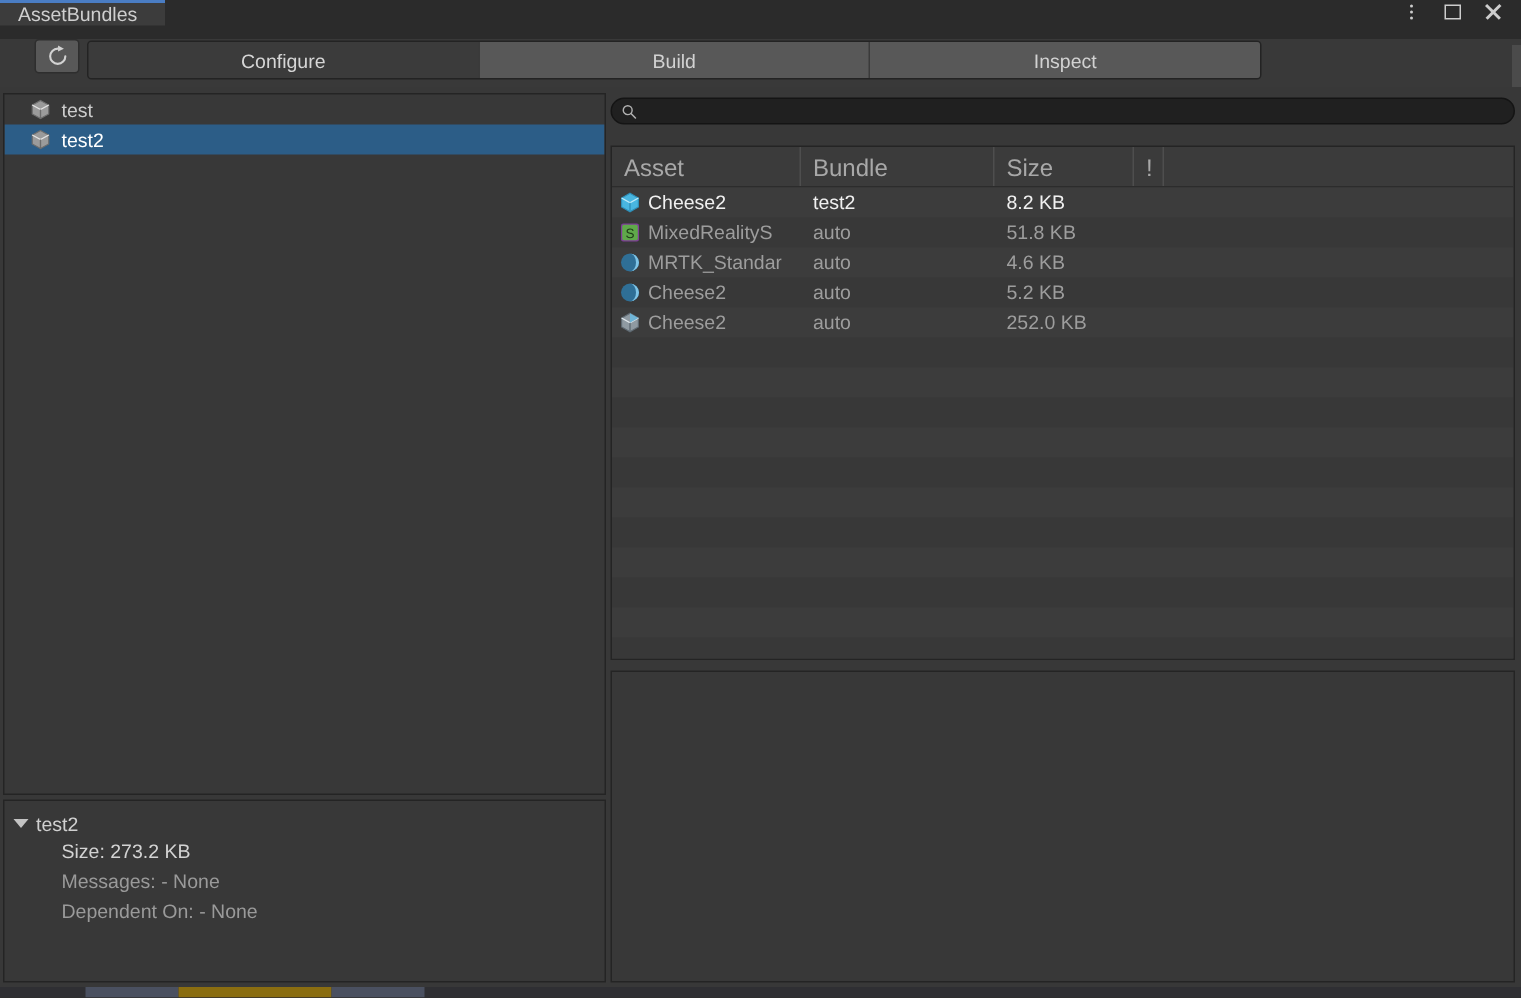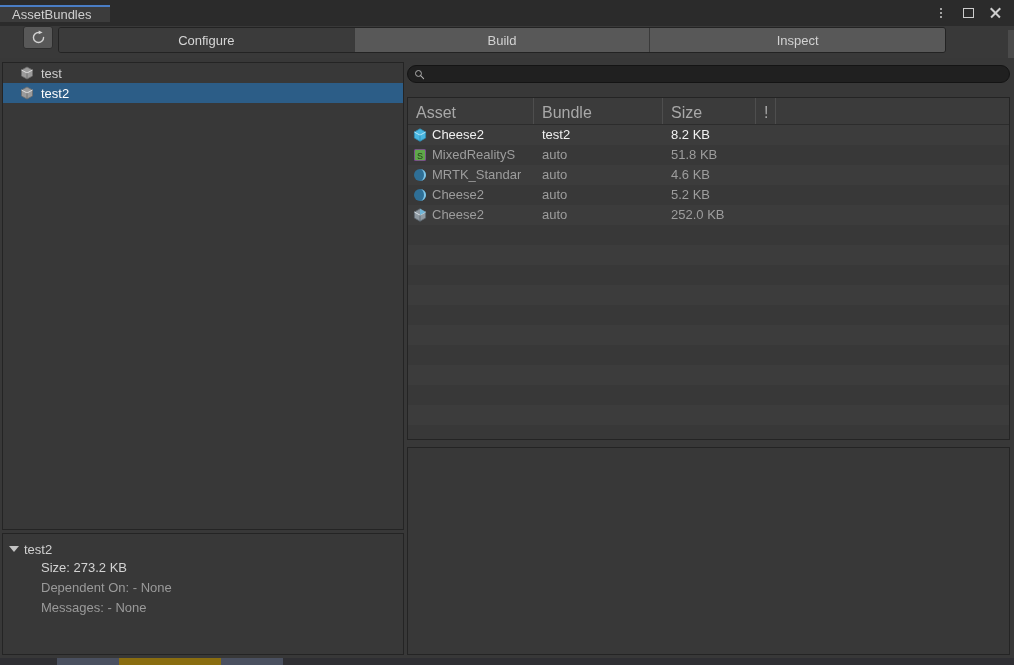--- a/index.html
+++ b/index.html
@@ -24,21 +24,21 @@
   }
 
   
   .titlebar {
     position: absolute;
     left: 0; top: 0;
     width: 1014px;
     height: 26px;
     background: #2b2b2b;
     display: flex;
-    align-items: center;
+    align-items: flex-start;
   }
   .tab-strip { display: flex; align-items: stretch; }
   .win-tab {
     position: relative;
     min-width: 110px;
     padding: 0 14px 0 12px;
     display: flex;
     align-items: center;
     background: #3c3c3c;
     color: #cfcfcf;
@@ -83,21 +83,21 @@
     width: 30px; height: 23px;
     background: #585858;
     border: 1px solid #2e2e2e;
     border-radius: 3px;
     box-sizing: border-box;
     display: flex; align-items: center; justify-content: center;
   }
   .mode-tabs {
     position: absolute;
     left: 58px; top: 27px;
-    width: 888px; height: 26px;
+    width: 783px; height: 26px;
     display: flex;
     border: 1px solid #232323;
     border-radius: 3px;
     overflow: hidden;
     box-sizing: border-box;
   }
   .mode-tab {
     flex: 1;
     display: flex;
     align-items: center;
@@ -357,22 +357,22 @@
       <span class="label">test2</span>
     </div>
   </div>
 
   <div class="info-panel">
     <div class="info-head">
       <span class="tri-down"></span>
       <span>test2</span>
     </div>
     <div class="info-line bright">Size: 273.2 KB</div>
+    <div class="info-line dim">Messages: - None</div>
     <div class="info-line dim">Dependent On: - None</div>
-    <div class="info-line dim">Messages: - None</div>
   </div>
 
   <div class="search-wrap">
     <svg width="11" height="11" viewBox="0 0 16 16">
       <circle cx="6.5" cy="6.5" r="4.3" fill="none" stroke="#b0b0b0" stroke-width="1.4"></circle>
       <line x1="9.7" y1="9.7" x2="14" y2="14" stroke="#b0b0b0" stroke-width="1.5" stroke-linecap="round"></line>
     </svg>
     <input class="search-input" type="text" placeholder="" value="" style="">
   </div>
 

